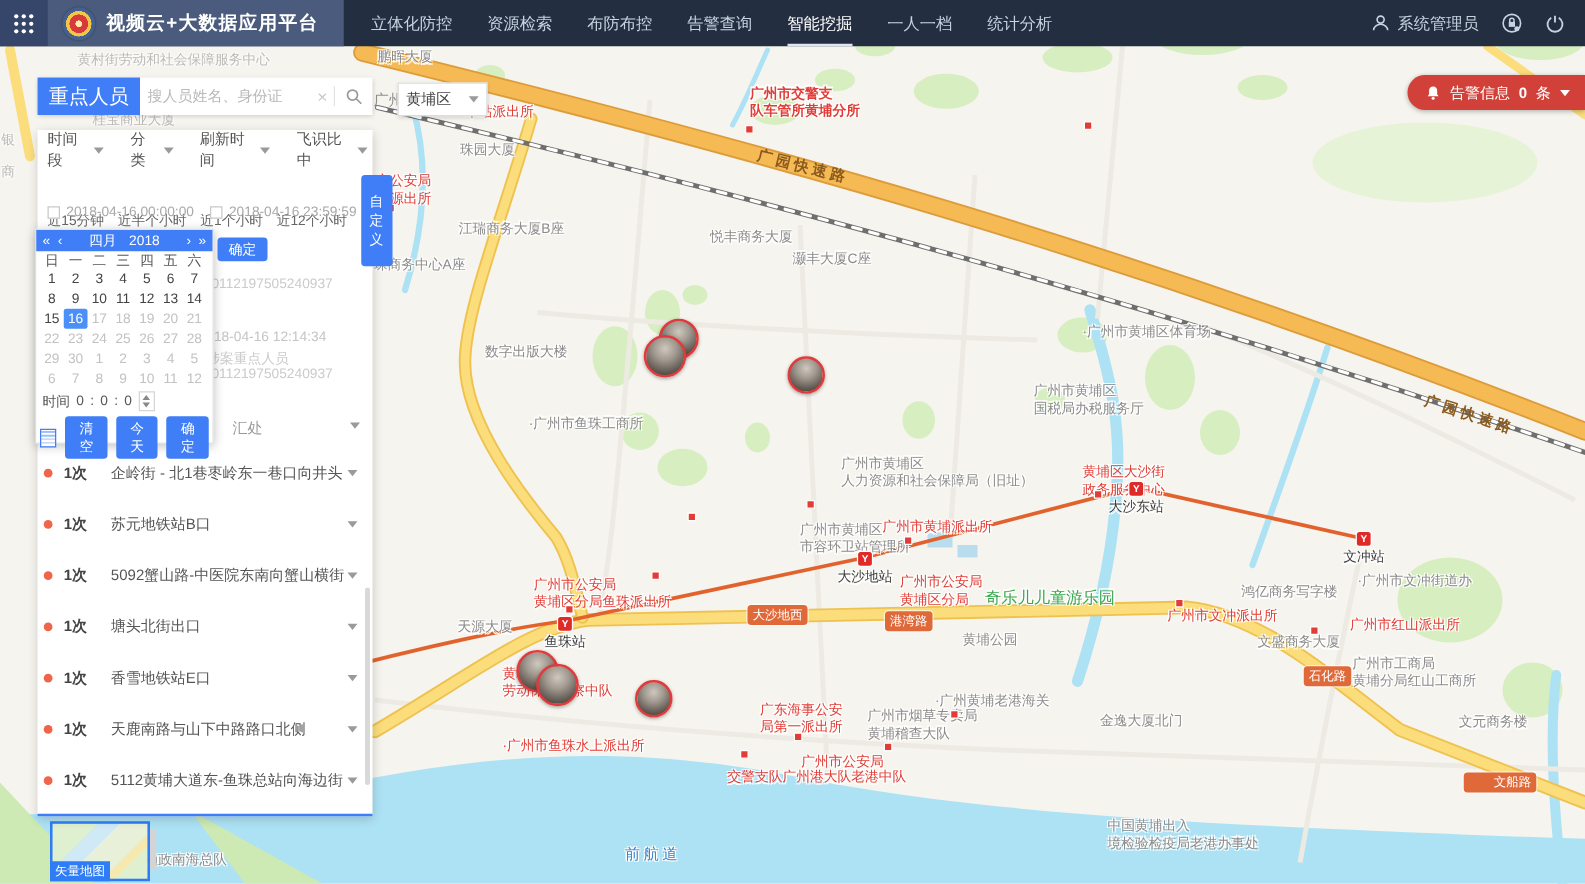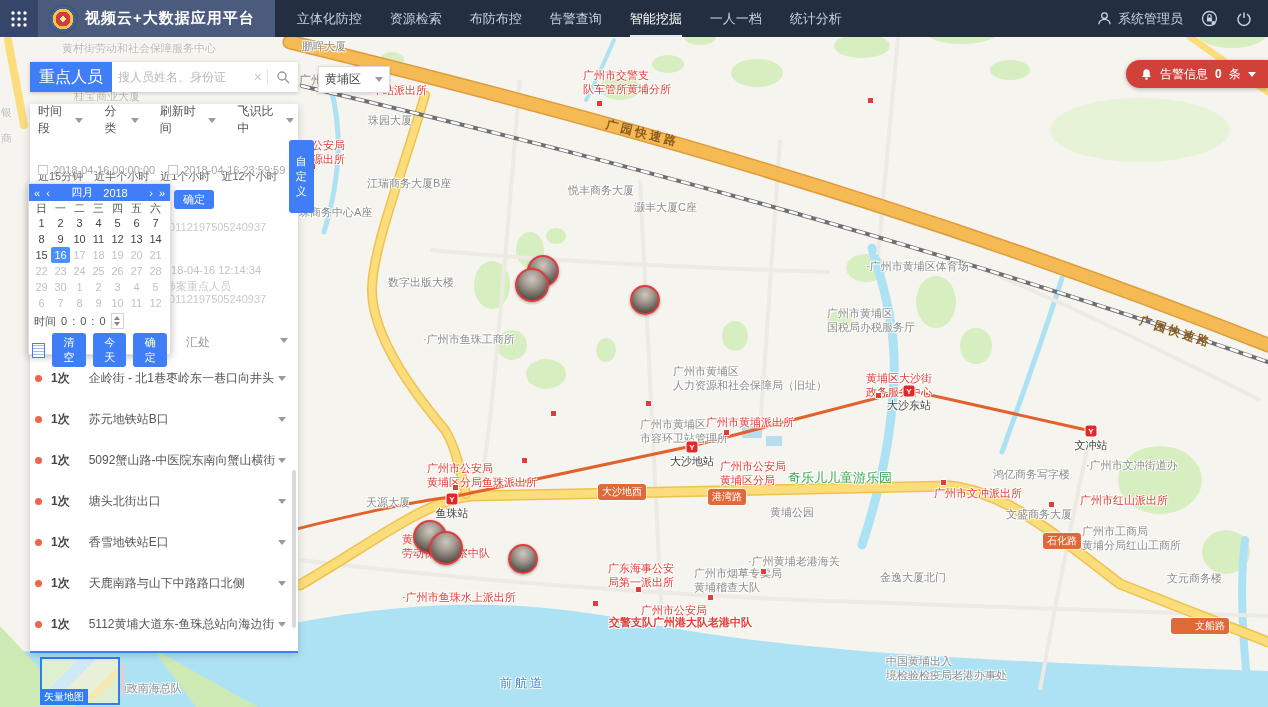--- a/index.html
+++ b/index.html
@@ -226,40 +226,40 @@
         <span class="mlabel gray" style="left: 1167px; top: 571px;">文元商务楼</span>
         <span class="mlabel gray" style="left: 880px; top: 570px;">金逸大厦北门</span>
         <span class="mlabel gray" style="left: 748px; top: 554px;">·广州黄埔老港海关</span>
         <span class="mlabel gray" style="left: 694px; top: 566px;">广州市烟草专卖局
 黄埔稽查大队</span>
         <span class="mlabel gray" style="left: 886px; top: 610px; margin-top: 44px;">中国黄埔出入
 境检验检疫局老港办事处</span>
         <span class="mlabel gray" style="left: 90px; top: 681px;">·中国渔政南海总队</span>
         <span class="mlabel gray" style="left: 770px; top: 505px;">黄埔公园</span>
         <span class="mlabel red" style="left: 372px; top: 83px;">车站派出所</span>
-        <span class="mlabel red" style="left: 583px; top: 68px;">广州市交警支
+        <span class="mlabel red" style="left: 600px; top: 68px; font-weight: bold;">广州市交警支
 队车管所黄埔分所</span>
         <span class="mlabel red" style="left: 301px; top: 138px;">市公安局
 吉源出所</span>
         <span class="mlabel red" style="left: 706px; top: 415px;">广州市黄埔派出所</span>
         <span class="mlabel red" style="left: 427px; top: 461px;">广州市公安局
 黄埔区分局鱼珠派出所</span>
         <span class="mlabel red" style="left: 720px; top: 459px;">广州市公安局
 黄埔区分局</span>
         <span class="mlabel red" style="left: 866px; top: 371px;">黄埔区大沙街
 政务服务中心</span>
         <span class="mlabel red" style="left: 934px; top: 486px;">广州市文冲派出所</span>
         <span class="mlabel red" style="left: 1080px; top: 493px;">广州市红山派出所</span>
         <span class="mlabel red" style="left: 402px; top: 532px;">黄埔区
 劳动保障监察中队</span>
         <span class="mlabel red" style="left: 402px; top: 590px;">·广州市鱼珠水上派出所</span>
         <span class="mlabel red" style="left: 608px; top: 561px;">广东海事公安
 局第一派出所</span>
         <span class="mlabel red" style="left: 641px; top: 603px;">广州市公安局</span>
-        <span class="mlabel red" style="left: 609px; top: 615px; font-weight: bold;">交警支队广州港大队老港中队</span>
+        <span class="mlabel red" style="left: 582px; top: 615px;">交警支队广州港大队老港中队</span>
         <span class="mlabel green" style="left: 788px; top: 470px;">奇乐儿儿童游乐园</span>
         <span class="mlabel blue" style="left: 456px; top: 676px; padding-left: 44px;">前航道</span>
         <span class="hwy" style="left: 606px; top: 116px; transform: rotate(14deg);">广园快速路</span>
         <span class="hwy" style="left: 1140px; top: 312px; transform: rotate(18deg);">广园快速路</span>
         <span class="rbadge" style="left: 622px; top: 492px;">大沙地西</span>
         <span class="rbadge" style="left: 727px; top: 497px;">港湾路</span>
         <span class="rbadge" style="left: 1062px; top: 541px;">石化路</span>
         <span class="rbadge" style="left: 1200px; top: 626px; padding-left: 24px;">文船路</span>
         <span class="micon" style="left: 452px; top: 499px;">Y</span>
         <span class="sname" style="left: 452px; top: 506px;">鱼珠站</span>

